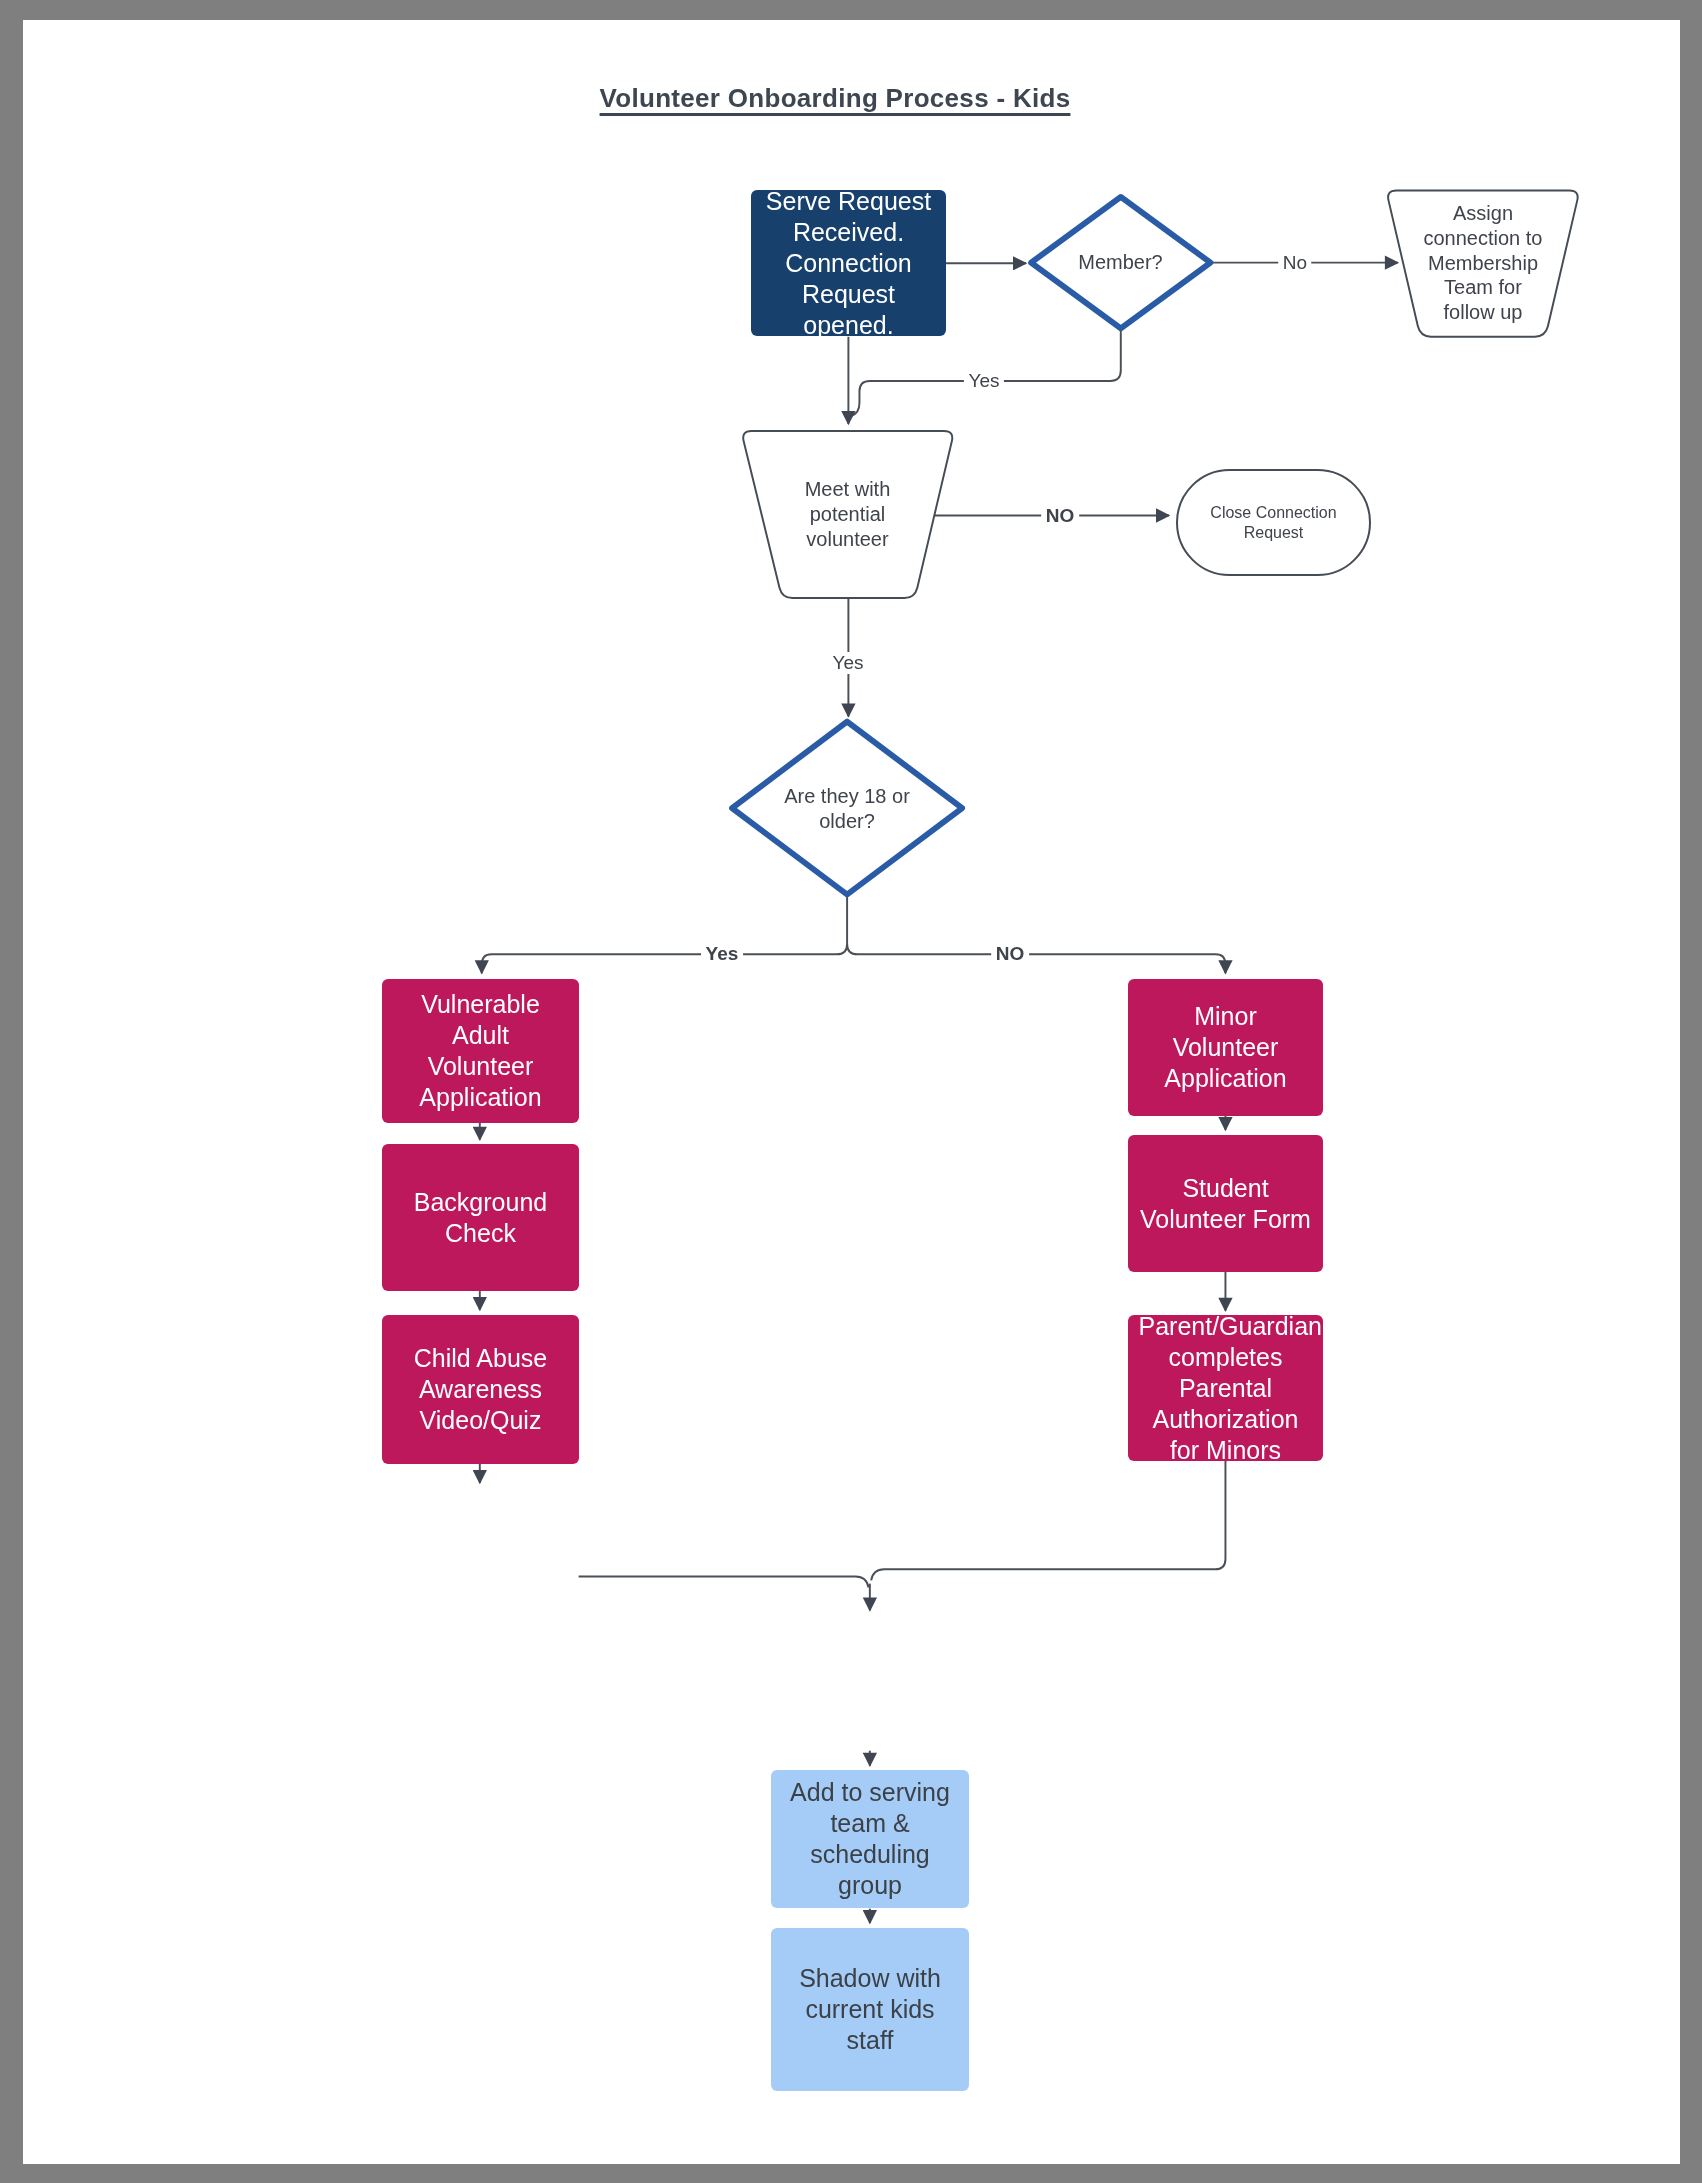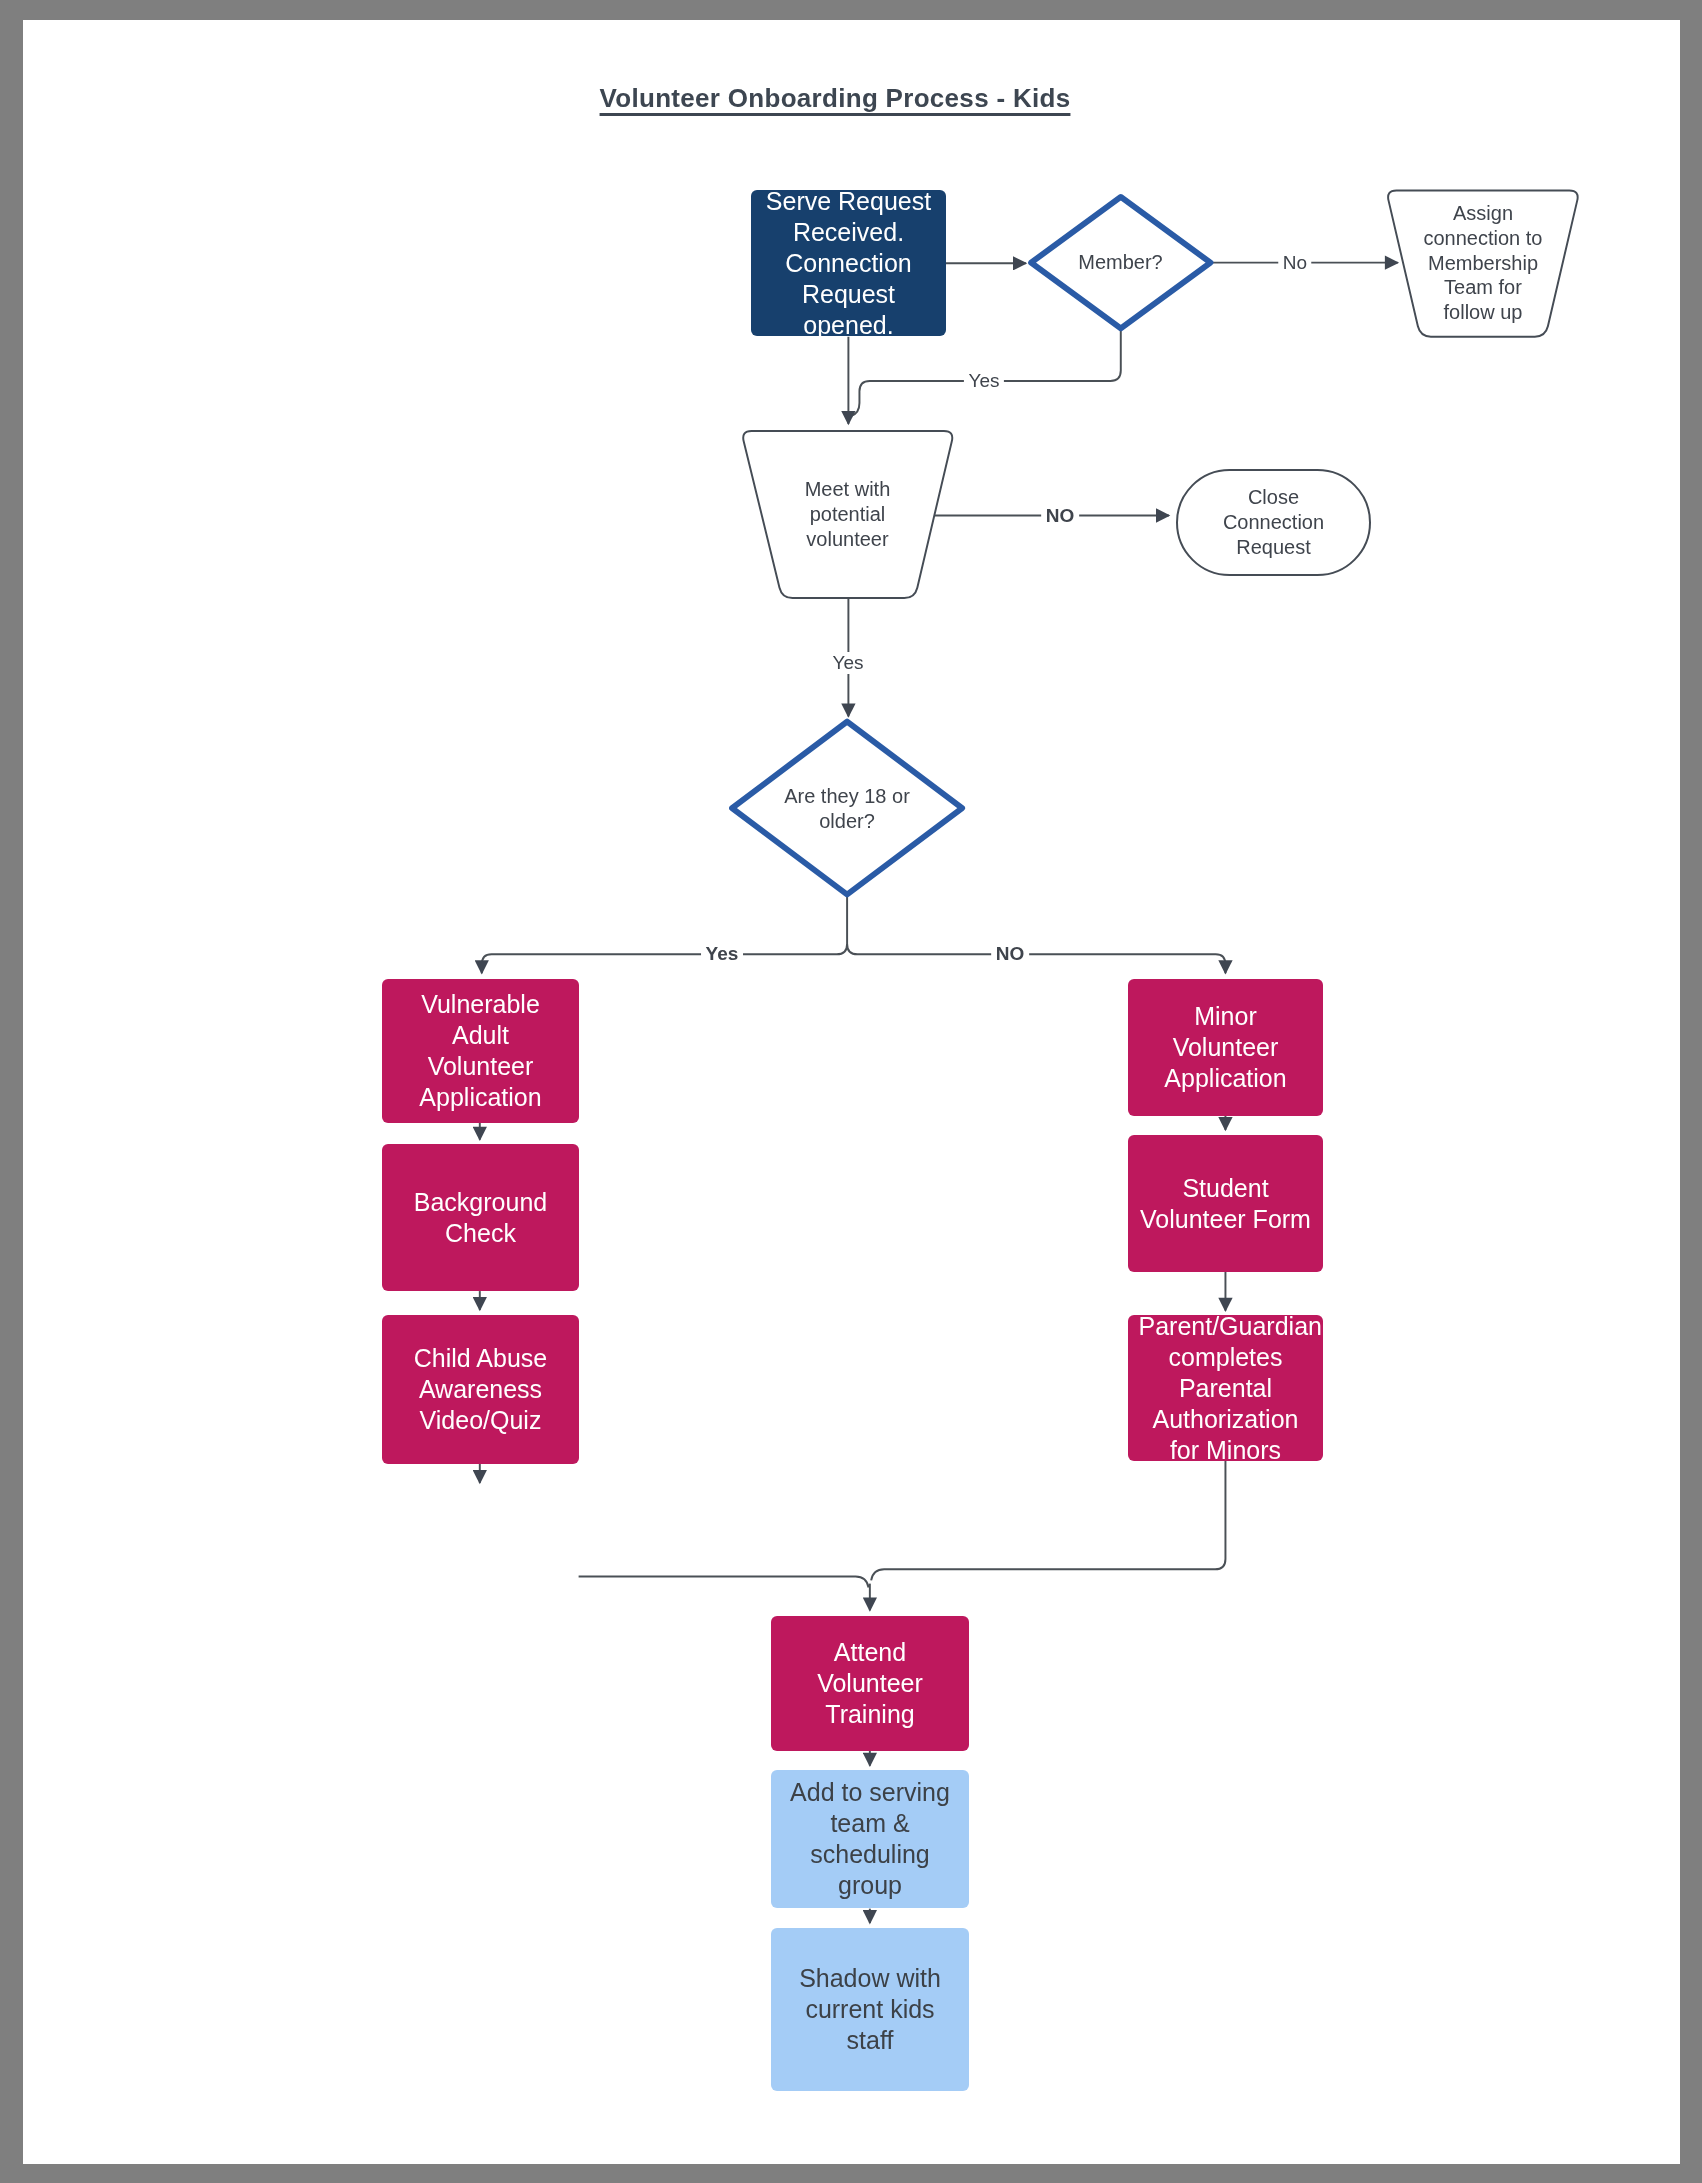--- a/index.html
+++ b/index.html
@@ -11,21 +11,21 @@
          font-size:26px;font-weight:bold;color:#3d4651;text-decoration:underline;
          text-decoration-thickness:2.6px;text-underline-offset:5.9px;letter-spacing:0.3px;}
   .node{position:absolute;display:flex;align-items:center;justify-content:center;
         text-align:center;z-index:2;line-height:1.24;}
   .proc{border-radius:6px;color:#ffffff;font-size:25px;}
   .navy{background:#17406d;}
   .blue{background:#be185d;}
   .lite{background:#a4ccf6;color:#3c4147;}
   .ghostlbl{background:transparent;color:#3f444c;font-size:20px;z-index:3;}
   .stadium{border:2px solid #454c55;border-radius:54px;background:#ffffff;
-           color:#3f444c;font-size:20px;}
+           color:#3f444c;font-size:16px;}
   .inner{display:block;}
   .elabel{position:absolute;z-index:3;background:#ffffff;color:#3f444c;font-size:19px;
           padding:0 4.6px;transform:translate(-50%,-50%);white-space:nowrap;}
   .elabel.bold{font-weight:bold;}
 </style>
 </head>
 <body>
 
 <div class="stage">
   <div class="canvas"></div>
@@ -111,23 +111,20 @@
   <div class="node proc blue" style="left:1128px;top:979px;width:195px;height:137px;">
     <span class="inner" style="width:169px;">Minor Volunteer Application</span>
   </div>
   <div class="node proc blue" style="left:1128px;top:1135px;width:195px;height:137px;">
     <span class="inner" style="width:174px;">Student Volunteer Form</span>
   </div>
   <div class="node proc blue" style="left:1128px;top:1315px;width:195px;height:146px;">
     <span class="inner" style="width:174px;">Parent/Guardian completes Parental Authorization for Minors</span>
   </div>
 
-  <div class="node proc blue" style="left:771px;top:1616px;width:198px;height:135px;">
-    <span class="inner" style="width:169px;">Attend Volunteer Training</span>
-  </div>
   <div class="node proc lite" style="left:771px;top:1770px;width:198px;height:138px;">
     <span class="inner" style="width:182px;">Add to serving team &amp; scheduling group</span>
   </div>
   <div class="node proc lite" style="left:771px;top:1928px;width:198px;height:163px;">
     <span class="inner" style="width:182px;">Shadow with current kids staff</span>
   </div>
 
   <div class="elabel" style="left:1295px;top:263px;">No</div>
   <div class="elabel" style="left:984px;top:381px;">Yes</div>
   <div class="elabel bold" style="left:1060px;top:516px;">NO</div>

